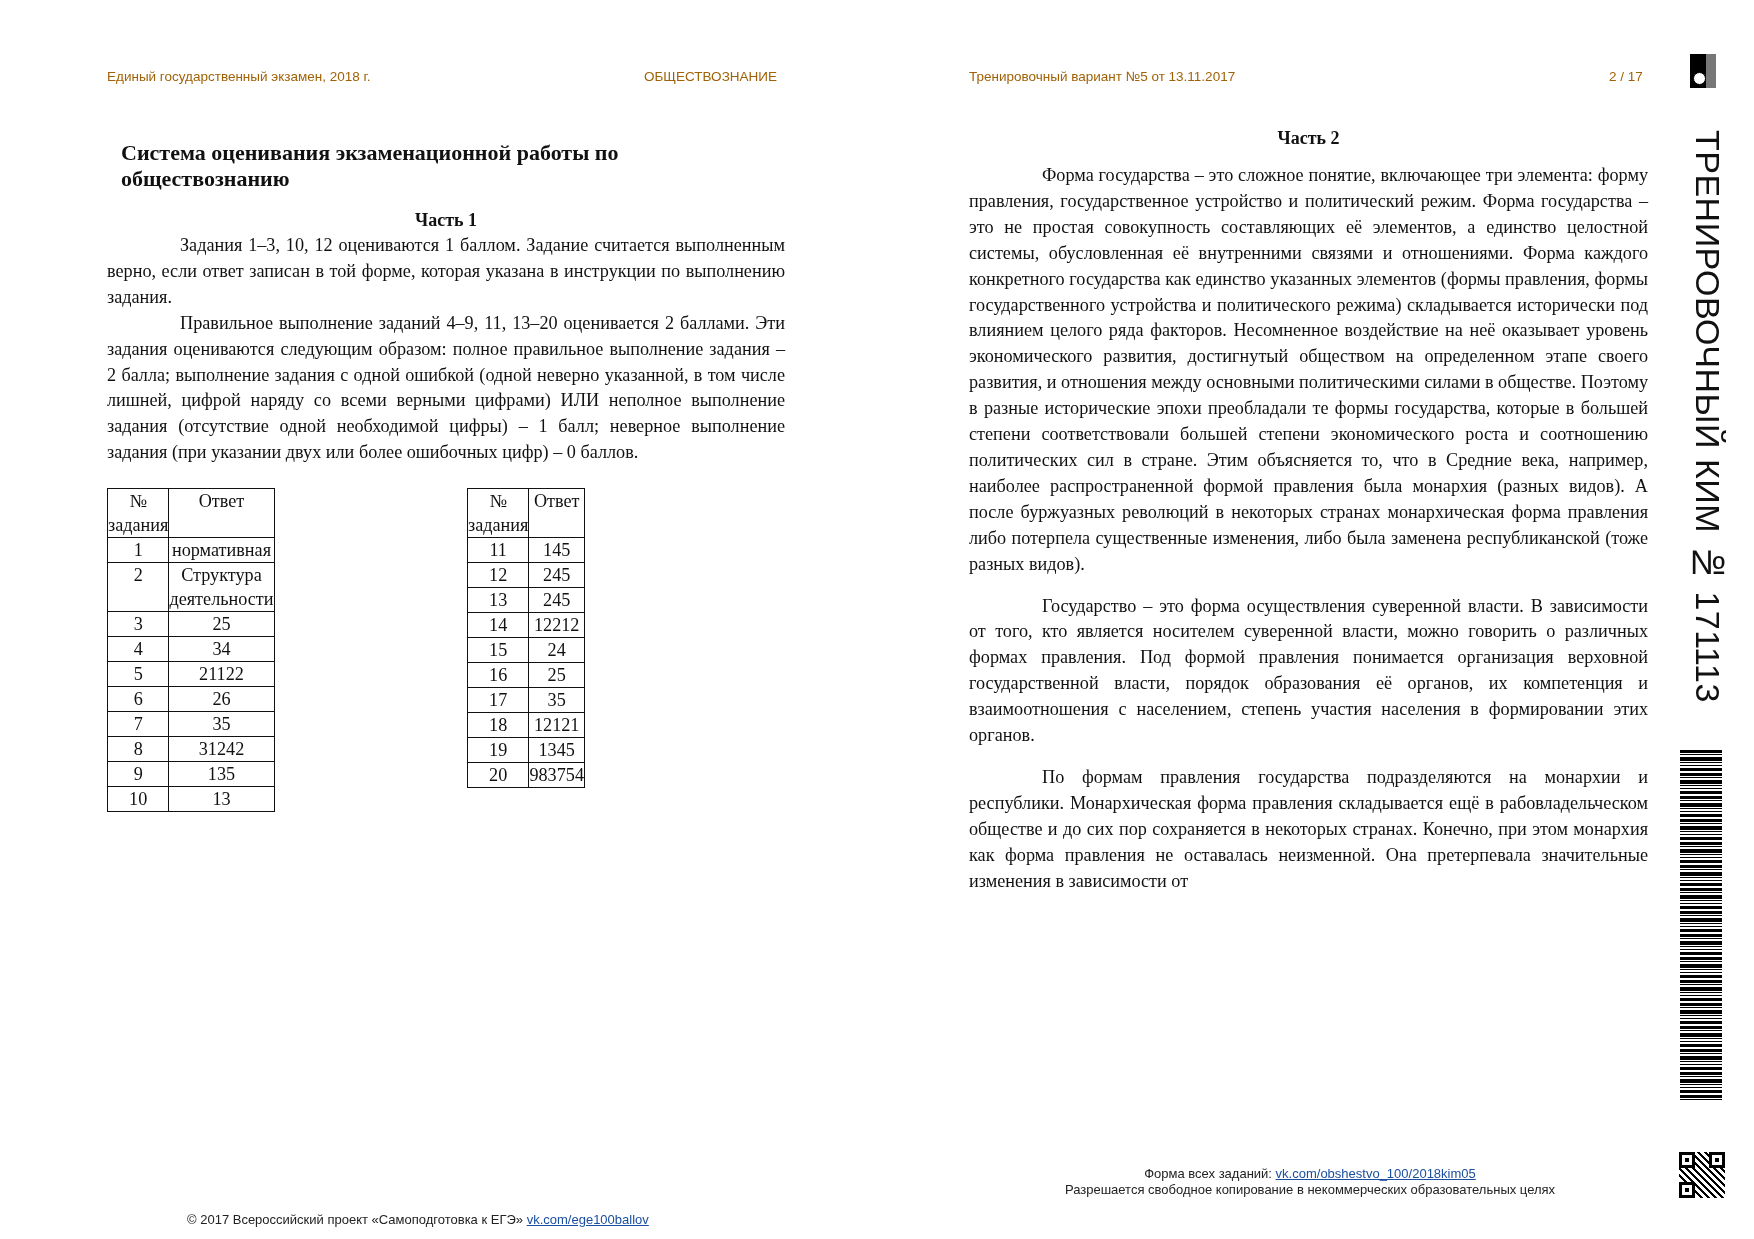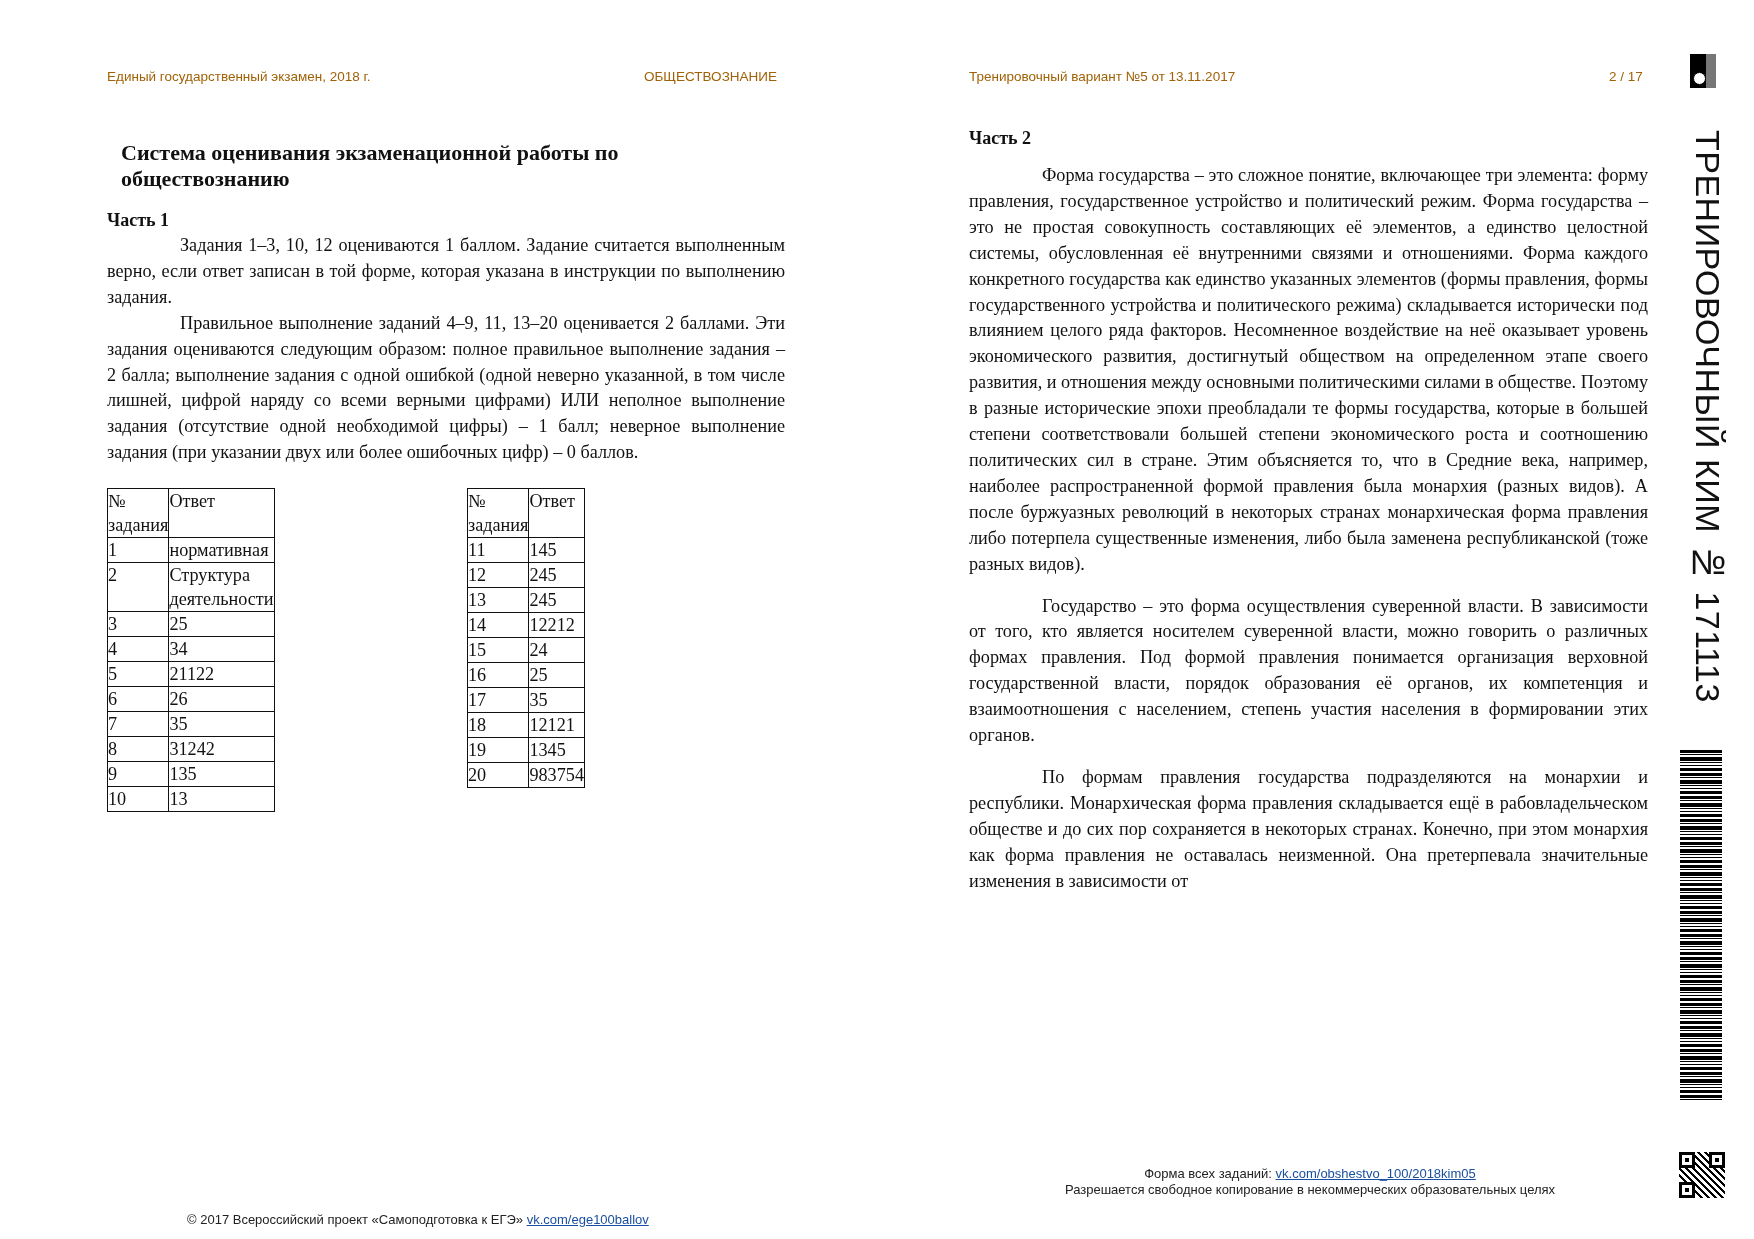--- a/index.html
+++ b/index.html
@@ -12,34 +12,34 @@
       position: absolute; top: 69px;
       font-family: "Liberation Sans", "DejaVu Sans", sans-serif;
       font-size: 13.5px; color: #a16207; white-space: nowrap;
     }
     .page-left { position: absolute; left: 107px; top: 126px; width: 678px; }
     .page-right { position: absolute; left: 969px; top: 126px; width: 679px; }
     .title-main {
       font-weight: bold; font-size: 22px; margin: 14px; line-height: 26px;
     }
     .part-head {
-      text-align: left; font-weight: bold; font-size: 18px; line-height: 25px; margin: 0;
+      text-align: center; font-weight: bold; font-size: 18px; line-height: 25px; margin: 0;
     }
     .para {
       font-size: 18.2px; line-height: 25.9px; text-align: justify; margin: 0;
       text-indent: 73px;
     }
     .para + .para.gap { margin-top: 16px; }
     .tables { position: absolute; top: 488px; left: 107px; }
     table.ans {
       position: absolute; border-collapse: collapse;
       font-size: 18.2px; line-height: 24px;
     }
     table.ans td {
-      border: 1.3px solid #111; vertical-align: top;
+      border: 1.3px solid #111; text-align: center; vertical-align: top;
       padding: 0; height: 24px;
     }
     table.ans td.c1 { width: 166px; }
     table.ans td.c2 { width: 166px; }
     .footer-left {
       position: absolute; left: 187px; top: 1212px;
       font-family: "Liberation Sans", "DejaVu Sans", sans-serif; font-size: 13px; color: #222;
     }
     .footer-right {
       position: absolute; left: 1010px; width: 600px; top: 1166px; text-align: center;

